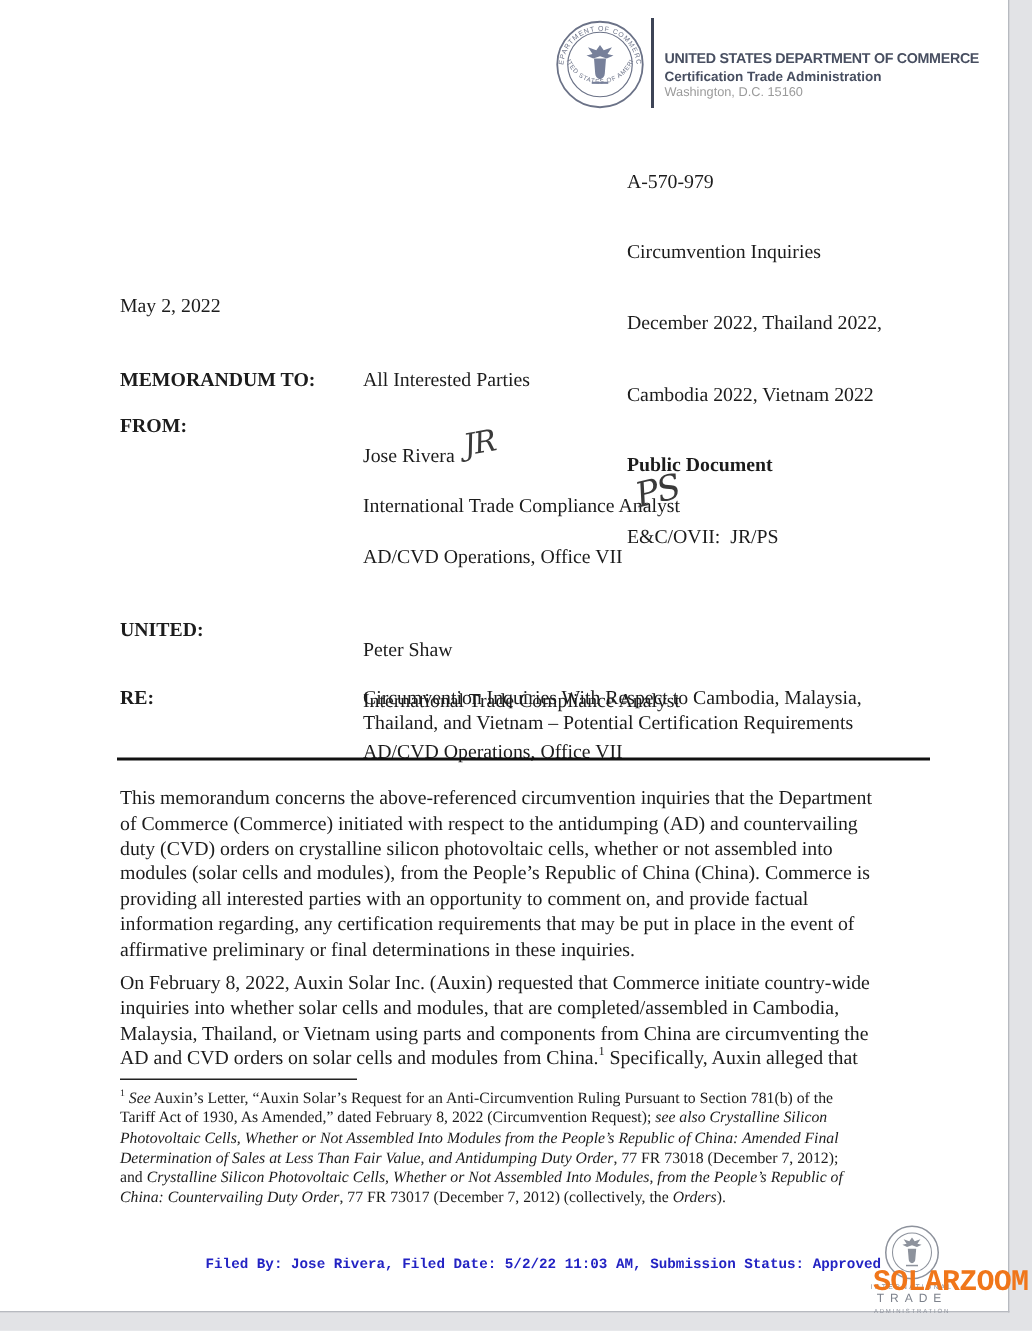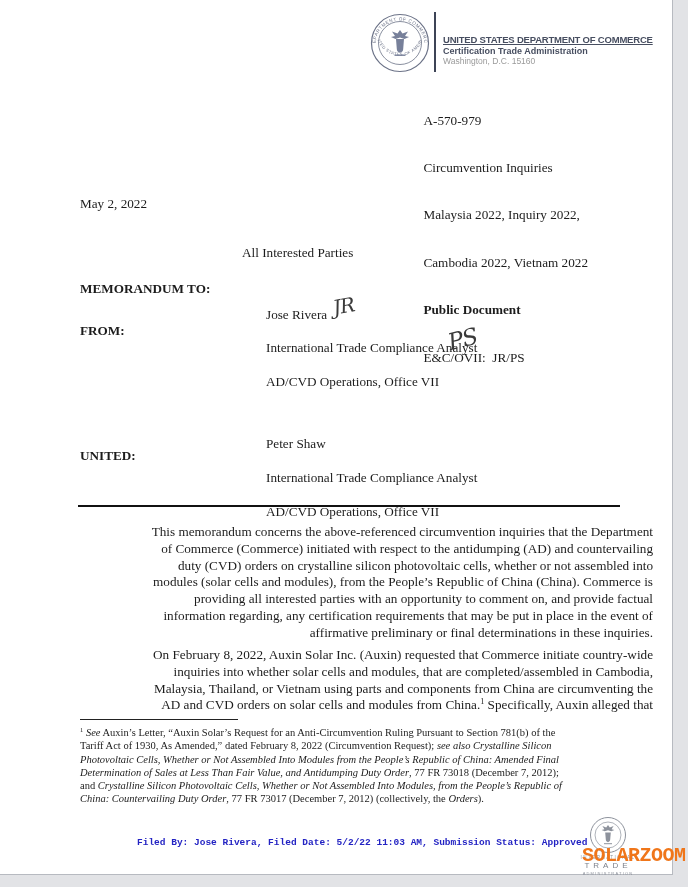--- a/index.html
+++ b/index.html
@@ -23,49 +23,49 @@
   
   .doc-seal { position:absolute; left:370px; top:13px; z-index:2; }
   .lh-divider {
     position:absolute; left:434px; top:12px; width:2px; height:60px;
     background:#3d4456;
   }
   .letterhead {
     position:absolute; left:443px; top:35px; z-index:1;
     font-family:"Liberation Sans", sans-serif; line-height:10.5px;
   }
-  .lh-agency { font-size:9.5px; font-weight:bold; color:#474e60; letter-spacing:-0.2px;text-decoration:underline; }
+  .lh-agency { font-size:9.5px; font-weight:bold; color:#474e60; letter-spacing:-0.2px; }
   .lh-division { font-size:9px; font-weight:bold; color:#474e60; }
   .lh-address { font-size:8.5px; color:#9a9a9a; }
   
   .case-block {
     position:absolute; top:81px; right:84px; text-align:left;
     font-size:13.2px; line-height:15.8px; white-space:pre-wrap;
   }
   .case-bold { font-weight:bold; }
   
   .date-line { position:absolute; left:80px; top:196px; font-size:13.2px; }
   
   .memo-row { position:absolute; left:80px; display:flex; font-size:13.2px; line-height:16.8px; }
-  .memo-label { width:162px; font-weight:bold; flex:0 0 162px;margin-top:36px; }
+  .memo-label { width:162px; font-weight:bold; flex:0 0 162px; }
   .memo-value { width:410px; white-space:pre-line; position:relative; }
   .row-to { top:245px; }
-  .row-from { top:287px;gap:24px; }
+  .row-from { top:276px; }
   .row-subject { top:412px; }
   .row-re { top:457px; }
   .from-gap { height:12px; }
   .sig {
     font-family:"DejaVu Serif", serif; font-style:italic; color:#3a3a3a;
     display:inline-block; letter-spacing:-1px;
   }
   .sig-jr { font-size:20px; transform:rotate(-10deg); position:relative; top:-6px; left:6px; }
   .sig-ps { font-size:23px; transform:rotate(-14deg); position:absolute; left:182px; top:44px; }
   
   .section-rule { position:absolute; left:78px; top:505px; width:542px; height:2px; background:#111; }
-  .para { position:absolute; left:68px; width:585px; font-size:13.2px; line-height:16.8px; white-space:pre-line;text-align:right; }
+  .para { position:absolute; left:80px; width:585px; font-size:13.2px; line-height:16.8px; white-space:pre-line; }
   .para-1 { top:524px; }
   .para-2 { top:647px; }
   sup { font-size:0.62em; vertical-align:super; line-height:0; }
   
   .fn-sep { position:absolute; left:80px; top:719px; width:158px; height:1px; background:#222; }
   .footnote { position:absolute; left:80px; top:726px; width:575px; font-size:10.5px; line-height:13.3px; white-space:pre-line; }
   .it { font-style:italic;margin-top:48px; }
   
   .filed-line {
     position:absolute; left:137px; top:837px; z-index:4;
@@ -114,21 +114,21 @@
 
     <div class="letterhead">
       <div class="lh-agency">UNITED STATES DEPARTMENT OF COMMERCE</div>
       <div class="lh-division">Certification Trade Administration</div>
       <div class="lh-address">Washington, D.C. 15160</div>
     </div>
 
     <div class="case-block">
       <div>A-570-979</div>
       <div>Circumvention Inquiries</div>
-      <div>Malaysia 2022, Inquiry 2022,</div>
+      <div>December 2022, Thailand 2022,</div>
       <div>Cambodia 2022, Vietnam 2022</div>
       <div class="case-bold">Public Document</div>
       <div>E&amp;C/OVII:  JR/PS</div>
     </div>
 
     <div class="date-line">May 2, 2022</div>
 
     <div class="memo-row row-to">
       <div class="memo-label">MEMORANDUM TO:</div>
       <div class="memo-value">All Interested Parties</div>
@@ -145,20 +145,25 @@
         <div>International Trade Compliance Analyst</div>
         <div>AD/CVD Operations, Office VII</div>
         <span class="sig sig-ps">PS</span>
       </div>
     </div>
 
     <div class="memo-row row-subject">
       <div class="memo-label">UNITED:</div>
     </div>
 
+    <div class="memo-row row-re">
+      <div class="memo-label">RE:</div>
+      <div class="memo-value">Circumvention Inquiries With Respect to Cambodia, Malaysia,
+Thailand, and Vietnam – Potential Certification Requirements</div>
+    </div>
 
     <div class="section-rule"></div>
 
     <div class="para para-1">This memorandum concerns the above-referenced circumvention inquiries that the Department
 of Commerce (Commerce) initiated with respect to the antidumping (AD) and countervailing
 duty (CVD) orders on crystalline silicon photovoltaic cells, whether or not assembled into
 modules (solar cells and modules), from the People’s Republic of China (China).  Commerce is
 providing all interested parties with an opportunity to comment on, and provide factual
 information regarding, any certification requirements that may be put in place in the event of
 affirmative preliminary or final determinations in these inquiries.</div>

